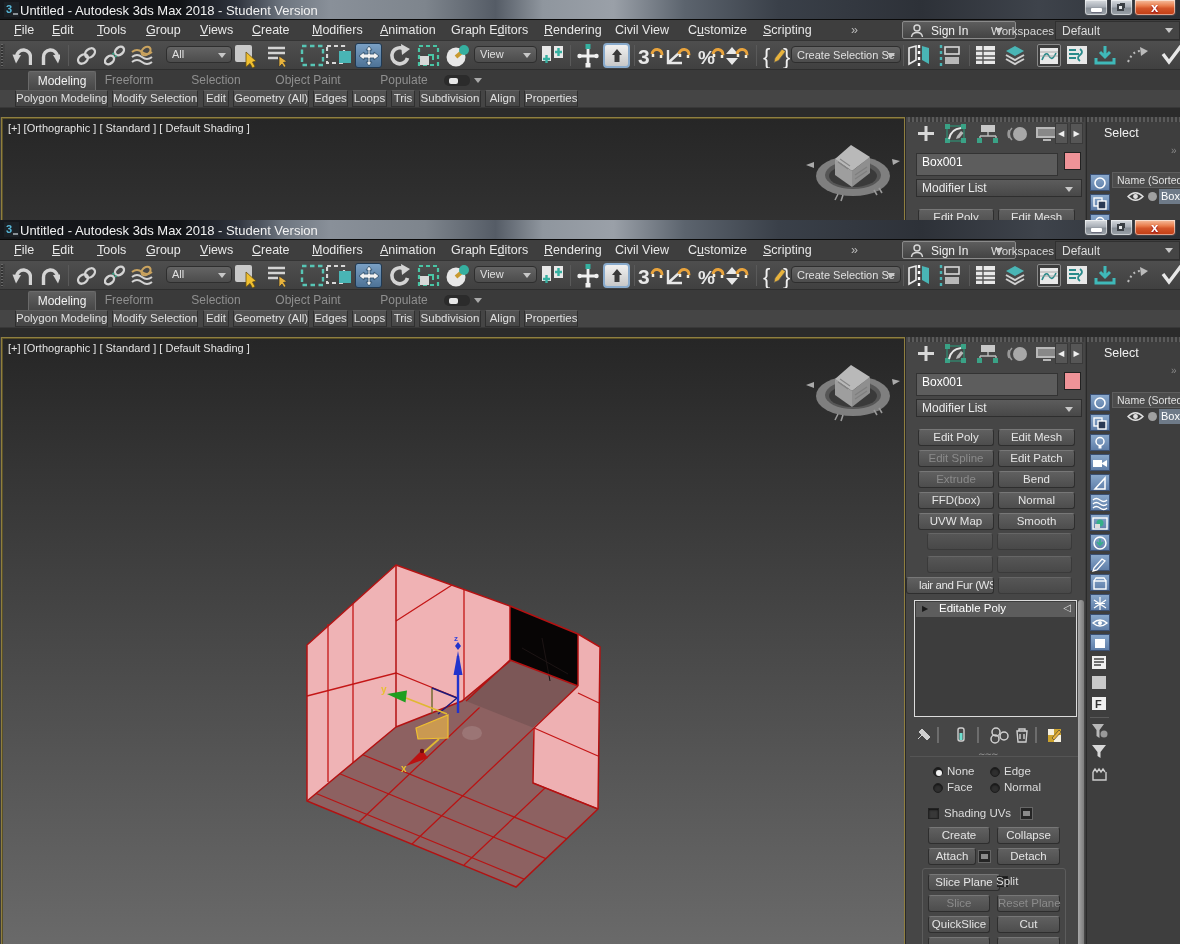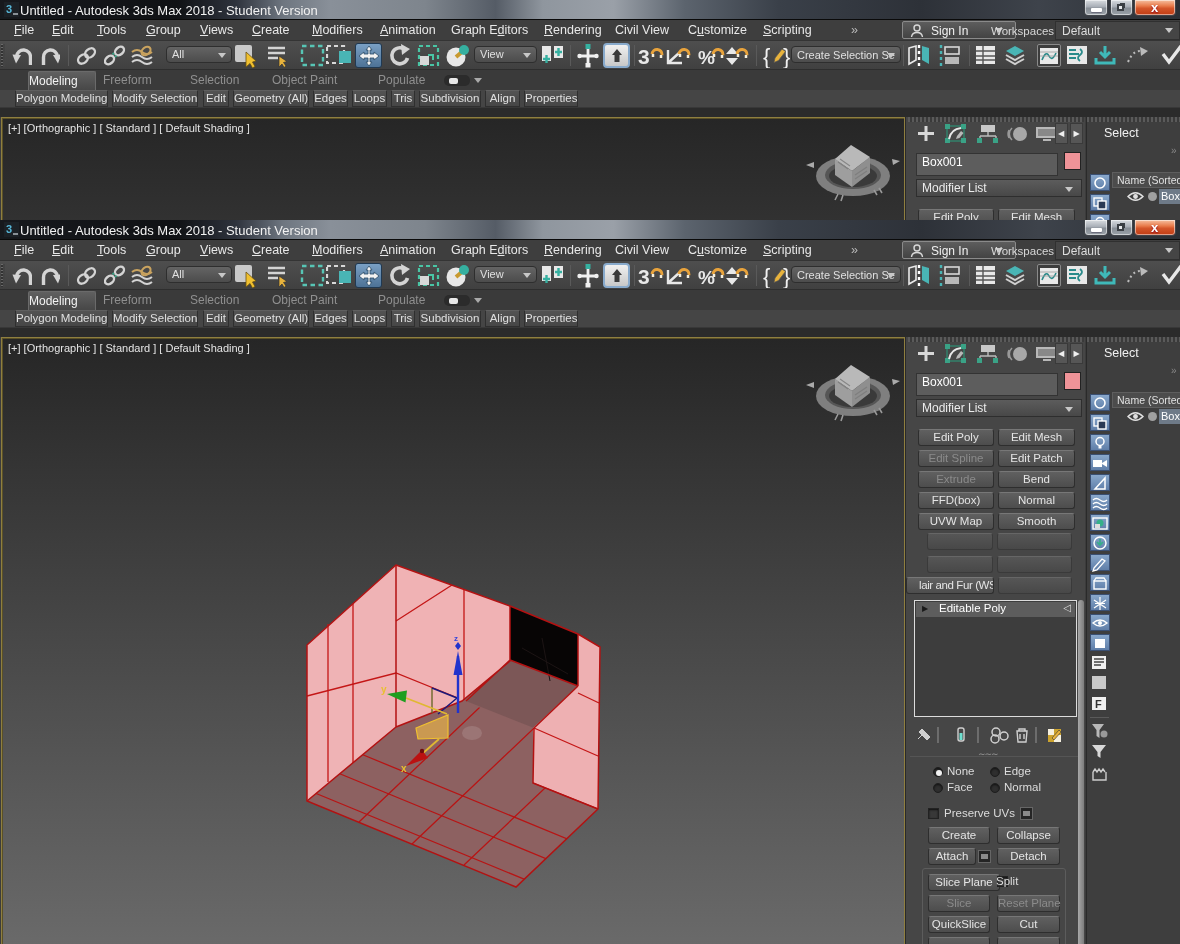--- a/index.html
+++ b/index.html
@@ -25,21 +25,21 @@
 .caret{position:absolute;width:0;height:0;border-left:4px solid transparent;border-right:4px solid transparent;border-top:5px solid #c8c8c8}
 .toolbar{position:absolute;left:0;top:41px;width:1180px;height:29px;background:linear-gradient(#4e4e4e,#404040);border-bottom:1px solid #2e2e2e}
 .thandle{position:absolute;top:3px;width:4px;height:23px;background:repeating-linear-gradient(#6a6a6a 0 1px,#333 1px 3px);border-right:2px solid #444}
 .tbi{position:absolute}
 .tdiv{position:absolute;top:4px;width:1px;height:21px;background:#2a2a2a;border-right:1px solid #5a5a5a}
 .combo{position:absolute;height:17px;background:linear-gradient(#646464,#4c4c4c);border:1px solid #2e2e2e;border-radius:4px;color:#e0e0e0;font-size:11px;padding:1px 0 0 5px;white-space:nowrap;overflow:hidden}
 .cebtn{position:absolute;left:1037px;top:3px;width:24px;height:23px;background:#3c3c3c;border:1px solid #8a8a8a;border-radius:2px;text-align:center;padding-top:3px}
 .movebtn{position:absolute;left:355px;top:2px;width:27px;height:25px;background:linear-gradient(#7aa0c4,#4d7296);border:1px solid #203952;border-radius:3px;padding:1px 0 0 2px}
 .kbtn{position:absolute;left:603px;top:2px;width:27px;height:25px;background:linear-gradient(#f0f0f0,#c8c8c8);border:2px solid #88aacc;border-radius:4px;text-align:center;padding-top:3px}
 .rtabs{position:absolute;left:0;top:70px;width:1180px;height:20px;background:#3a3a3a}
-.rtab{position:absolute;top:1px;height:19px;font-size:12px;color:#8f8f8f;padding-top:2px}
+.rtab{position:absolute;top:1px;height:19px;font-size:12px;color:#8f8f8f;text-align:center;padding-top:2px}
 .rtab.active{background:linear-gradient(#606060,#474747);border:1px solid #6a6a6a;border-bottom:none;color:#f2f2f2;border-radius:2px 2px 0 0}
 .rpill{position:absolute;left:444px;top:5px;width:26px;height:11px;background:#2b2b2b;border-radius:5px}
 .rpc{position:absolute;left:5px;top:2.5px;width:9px;height:6px;background:#e8e8e8;border-radius:2px}
 .rpcaret{position:absolute;left:474px;top:8px;width:0;height:0;border-left:4px solid transparent;border-right:4px solid transparent;border-top:5px solid #aaa}
 .rrow2{position:absolute;left:0;top:90px;width:1180px;height:18px;background:#454545;border-bottom:1px solid #383838}
 .rbx{position:absolute;top:0;height:17px;background:linear-gradient(#535353,#464646);border:1px solid #2f2f2f;border-top-color:#5f5f5f;font-size:11.5px;color:#e0e0e0;text-align:center;padding-top:1px;white-space:nowrap;overflow:hidden}
 .hstrip{position:absolute;left:0;top:108px;width:1180px;height:9px;background:#2b2b2b}
 .marea{position:absolute;left:0;top:117px;width:1180px;height:827px}
 .vp{position:absolute;left:1px;top:0;width:904px;height:827px;background:linear-gradient(#262626 0px,#696969 600px,#7a7a7a 100%);border:1px solid #8f7f40;border-bottom:none;box-shadow:inset 1px 1px 0 #5a5026}
 .vplabel{position:absolute;left:6px;top:4px;font-size:11px;color:#e4e4e4;z-index:5}
@@ -751,21 +751,21 @@
         <div class="rsquig">∼∼∼</div>
         <div class="rad sel" style="left:27px;top:430px"></div>
         <div class="rlbl" style="left:41px;top:428px">None</div>
         <div class="rad" style="left:84px;top:430px"></div>
         <div class="rlbl" style="left:98px;top:428px">Edge</div>
         <div class="rad" style="left:27px;top:446px"></div>
         <div class="rlbl" style="left:41px;top:444px">Face</div>
         <div class="rad" style="left:84px;top:446px"></div>
         <div class="rlbl" style="left:98px;top:444px">Normal</div>
         <div class="chk" style="left:22px;top:471px"></div>
-        <div class="rlbl" style="left:38px;top:470px">Preserve UVs</div>
+        <div class="rlbl" style="left:38px;top:470px">Shading UVs</div>
         <div class="mbox" style="left:114px;top:470px"></div>
         <div class="pb" style="left:22px;top:490px;width:62px">Create</div>
         <div class="pb" style="left:91px;top:490px;width:63px">Collapse</div>
         <div class="pb" style="left:22px;top:511px;width:48px">Attach</div>
         <div class="mbox" style="left:72px;top:513px"></div>
         <div class="pb" style="left:91px;top:511px;width:63px">Detach</div>
         <div class="grp" style="left:16px;top:531px;width:144px;height:113px"></div>
         <div class="pb" style="left:22px;top:537px;width:72px">Slice Plane</div>
         <div class="chk" style="left:91px;top:539px"></div>
         <div class="rlbl" style="left:90px;top:538px">Split</div>

